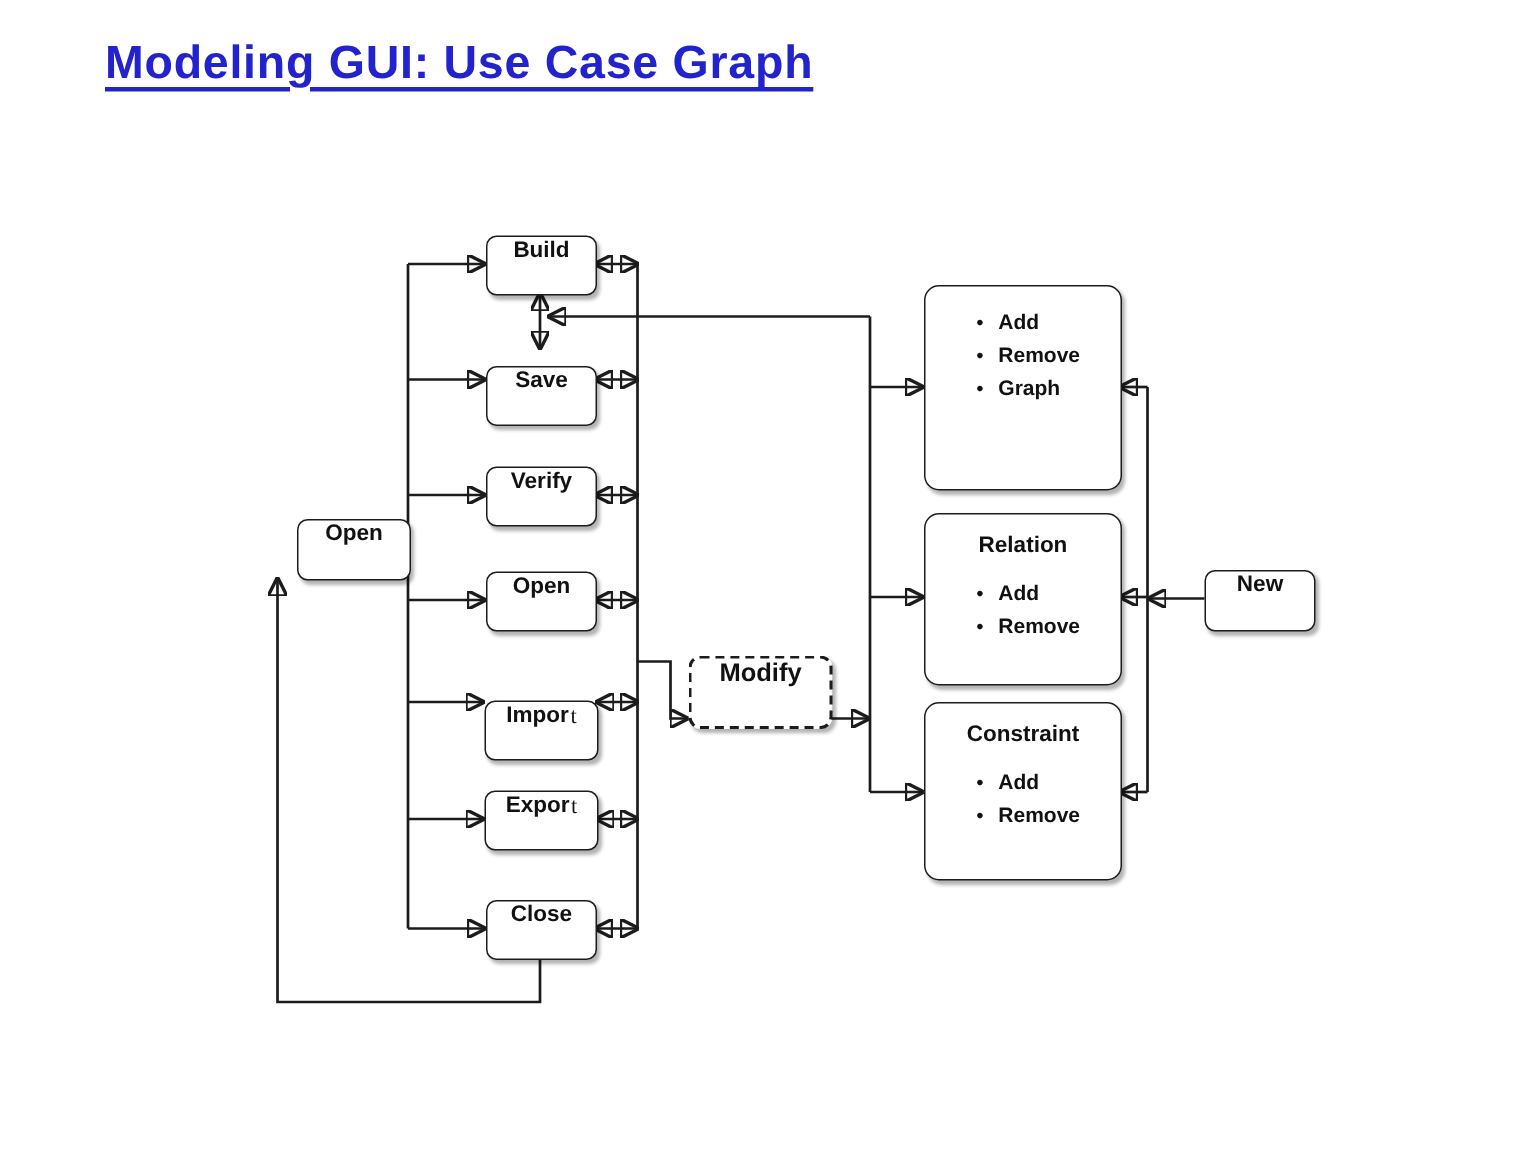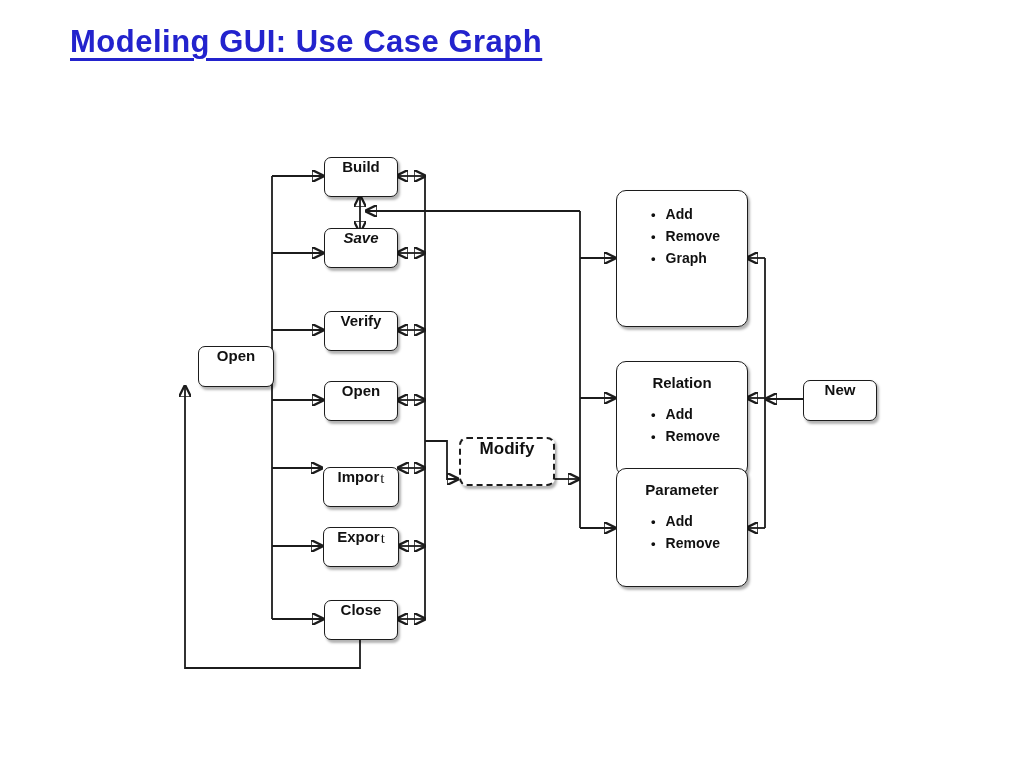--- a/index.html
+++ b/index.html
@@ -15,37 +15,37 @@
   }
   .wires{position:absolute;left:0;top:0;z-index:1;}
   .wires path{stroke:#1c1c1c;stroke-width:1.8;fill:none;}
   .node{
     position:absolute;z-index:2;display:flex;align-items:flex-start;justify-content:center;
     background:#fff;border:1.7px solid #1c1c1c;border-radius:7px;
     box-shadow:2px 2.5px 2.5px rgba(0,0,0,0.30);
     font-weight:700;font-size:15px;
   }
   .b-build{left:324px;top:157px;width:72px;height:38px;}
-  .b-save{left:324px;top:228px;width:72px;height:38px;font-style:italic;}
+  .b-save{left:324px;top:244px;width:72px;height:38px;}
   .b-verify{left:324px;top:311px;width:72px;height:38px;}
   .b-copy{left:324px;top:381px;width:72px;height:38px;}
   .b-import{left:323px;top:467px;width:74px;height:38px;}
   .b-export{left:323px;top:527px;width:74px;height:38px;}
   .b-close{left:324px;top:600px;width:72px;height:38px;}
   .b-open{left:150px;top:346px;width:74px;height:39px;margin-left:48px;}
   .b-new{left:803px;top:380px;width:72px;height:39px;}
   .b-modify{left:459px;top:437px;width:92px;height:45px;border:2px dashed #1c1c1c;border-radius:8px;font-size:17px;}
   .lbl{display:inline-flex;align-items:baseline;}
   .suffix{font-family:"Liberation Serif",serif;font-weight:400;font-size:15px;position:relative;top:1px;margin-left:1px;}
   .group{
     position:absolute;z-index:2;background:#fff;border:1.7px solid #1c1c1c;border-radius:10px;
     box-shadow:2px 2.5px 2.5px rgba(0,0,0,0.30);
   }
   .g-parameter{left:616px;top:190px;width:130px;height:135px;}
-  .g-relation{left:616px;top:342px;width:130px;height:113px;margin-top:19px;}
+  .g-relation{left:616px;top:342px;width:130px;height:113px;}
   .g-constraint{left:616px;top:468px;width:130px;height:117px;}
   .g-title{text-align:center;font-weight:700;font-size:15px;padding-top:12px;}
   .g-items{margin-top:15px;padding-left:34px;display:flex;flex-direction:column;gap:6px;}
   .item{display:flex;align-items:center;gap:10px;font-weight:700;font-size:14px;}
   .bullet{font-size:13px;line-height:1;}
 </style>
 </head>
 <body>
 
 <div class="stage">
@@ -179,21 +179,21 @@
         <span>Add</span>
       </div>
       <div class="item">
         <span class="bullet">•</span>
         <span>Remove</span>
       </div>
     </div>
   </div>
 
   <div class="group g-constraint">
-    <div class="g-title">Parameter</div>
+    <div class="g-title">Constraint</div>
     <div class="g-items">
       <div class="item">
         <span class="bullet">•</span>
         <span>Add</span>
       </div>
       <div class="item">
         <span class="bullet">•</span>
         <span>Remove</span>
       </div>
     </div>

